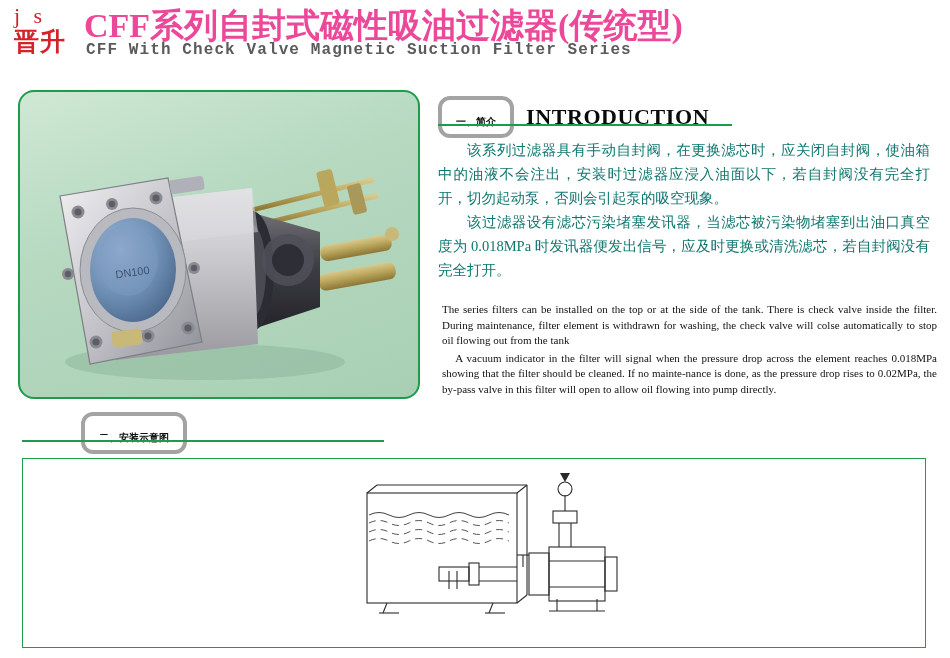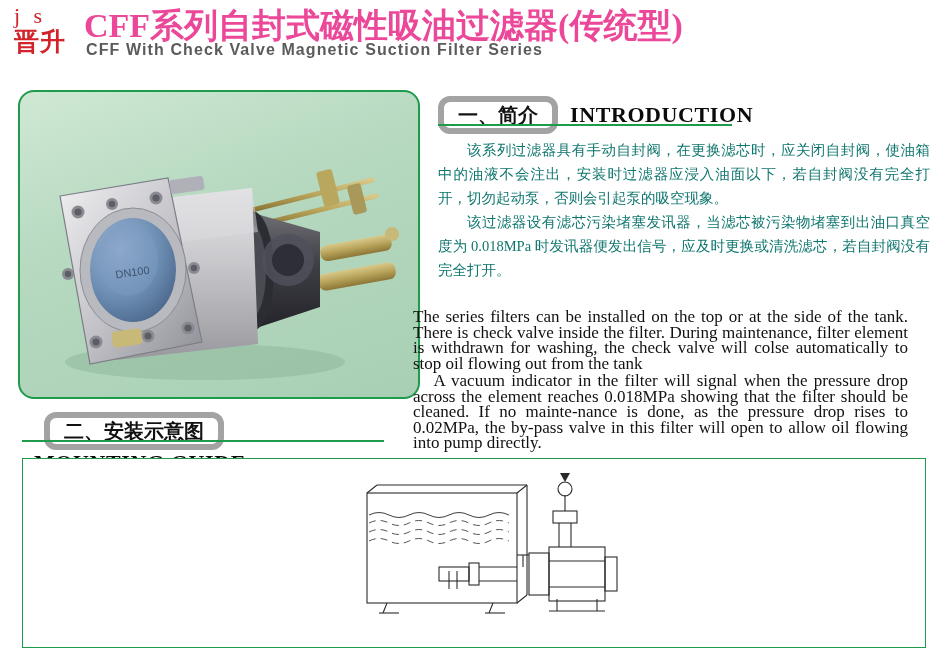--- a/index.html
+++ b/index.html
@@ -51,21 +51,21 @@
     font-size: 34px;
     font-weight: 700;
     color: #ec4899;
     letter-spacing: 0px;
     white-space: nowrap;
   }
   .title-en {
     position: absolute;
     left: 86px;
     top: 41px;
-    font-family: Liberation Sans, sans-serif;
+    font-family: Liberation Mono, monospace;
     font-size: 16px;
     font-weight: 700;
     color: #5b5b5b;
     letter-spacing: 1.1px;
     white-space: nowrap;
   }
 
   
   .photo-panel {
     position: absolute;
@@ -80,25 +80,25 @@
   }
   .photo-svg { position: absolute; left: 0; top: 0; }
 
   
   .sec-head {
     position: absolute;
     display: flex;
     align-items: center;
   }
   .sec-tag {
-    border: 6px solid #a3a3a3;
+    border: 4px solid #a3a3a3;
     border-radius: 12px;
-    padding: 4px 14px 3px 14px;
-    font-family: "Liberation Serif", serif;
-    font-size: 20px;
+    padding: 12px 14px 3px 14px;
+    font-family: "Liberation Serif", serif;
+    font-size: 10px;
     font-weight: 700;
     color: #111;
     line-height: 19px;
     white-space: nowrap;
   }
   .sec-en {
     margin-left: 12px;
     font-family: "Liberation Serif", serif;
     font-size: 22px;
     font-weight: 700;
@@ -121,29 +121,28 @@
     font-family: "Liberation Serif", serif;
     font-size: 14.5px;
     color: #0f766e;
     line-height: 24px;
     text-align: justify;
   }
   .intro-cn p { margin: 0; text-indent: 2em; }
 
   .intro-en {
     position: absolute;
-    left: 413px;
+    left: 442px;
     top: 302px;
     width: 495px;
     font-family: "Liberation Serif", serif;
-    font-size: 17px;
+    font-size: 11px;
     color: #111;
     line-height: 15.5px;
     text-align: justify;
-    margin-top: 7px;
   }
   .intro-en p { margin: 0 0 2px 0; }
   .intro-en p.ind { text-indent: 1.2em; }
 
   
   .mount-box {
     position: absolute;
     left: 22px;
     top: 458px;
     width: 902px;

